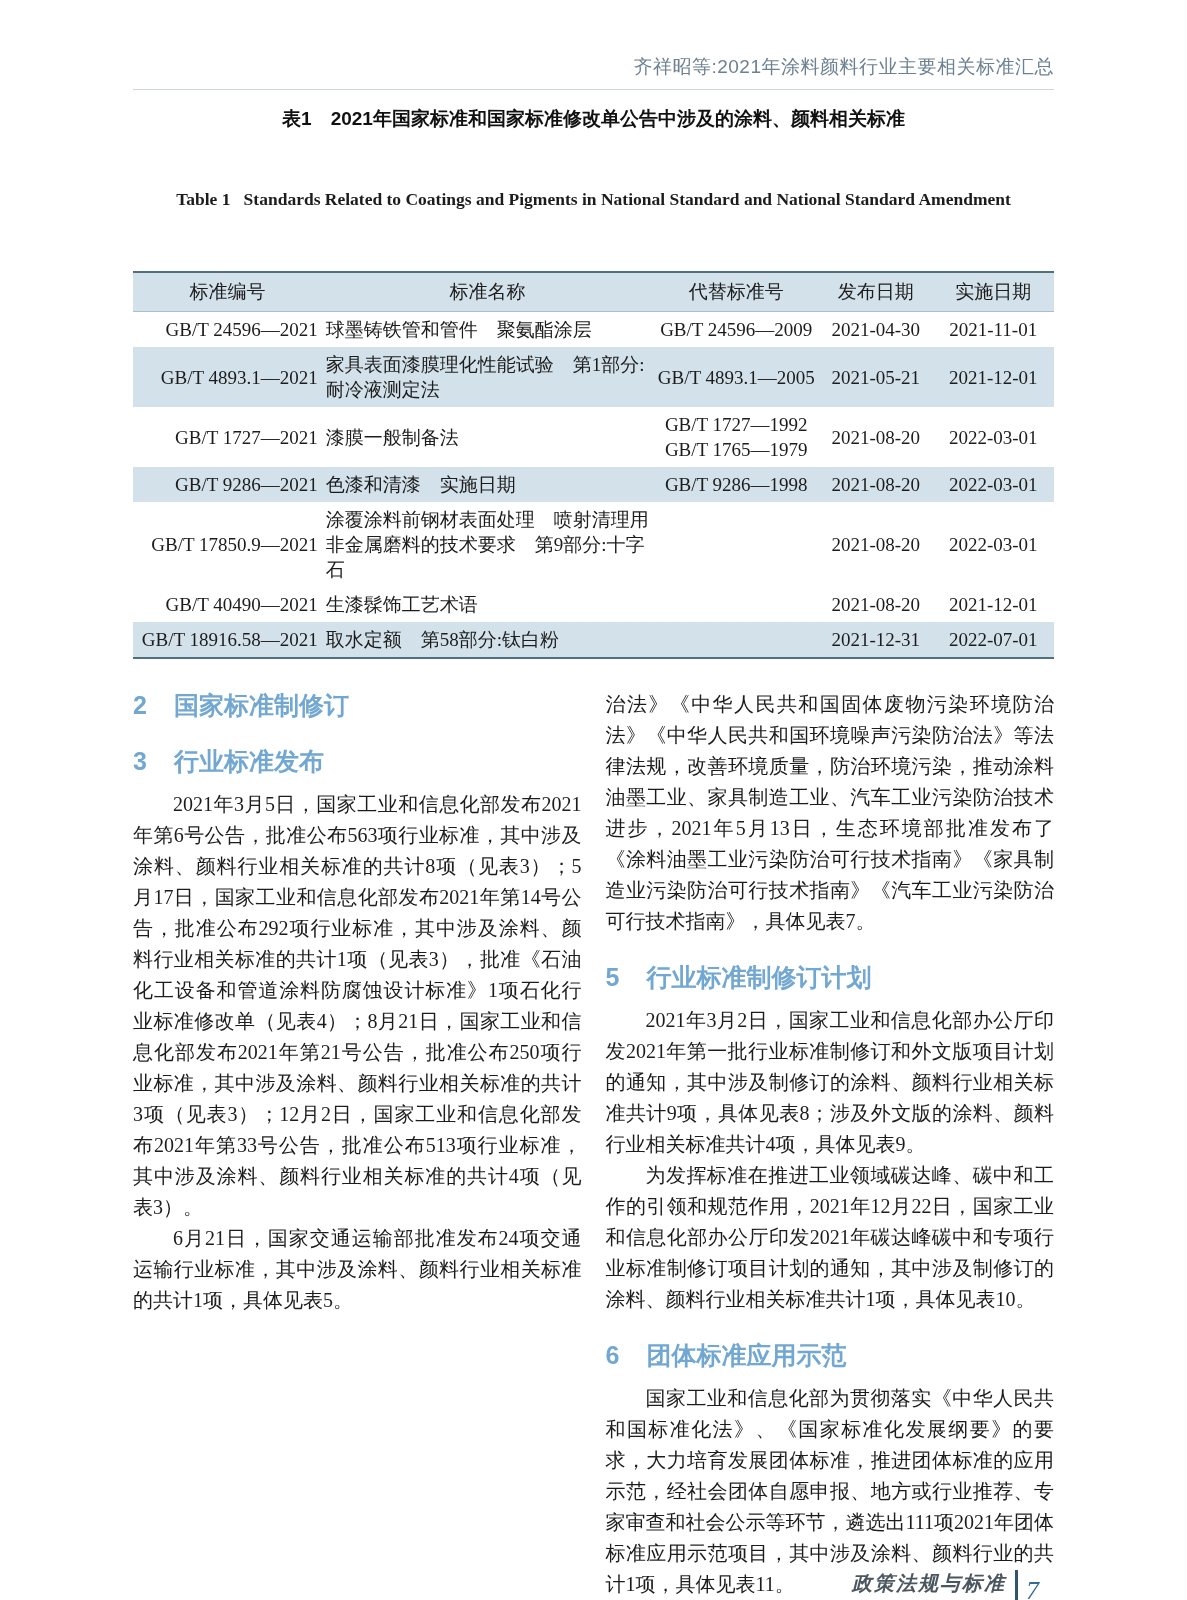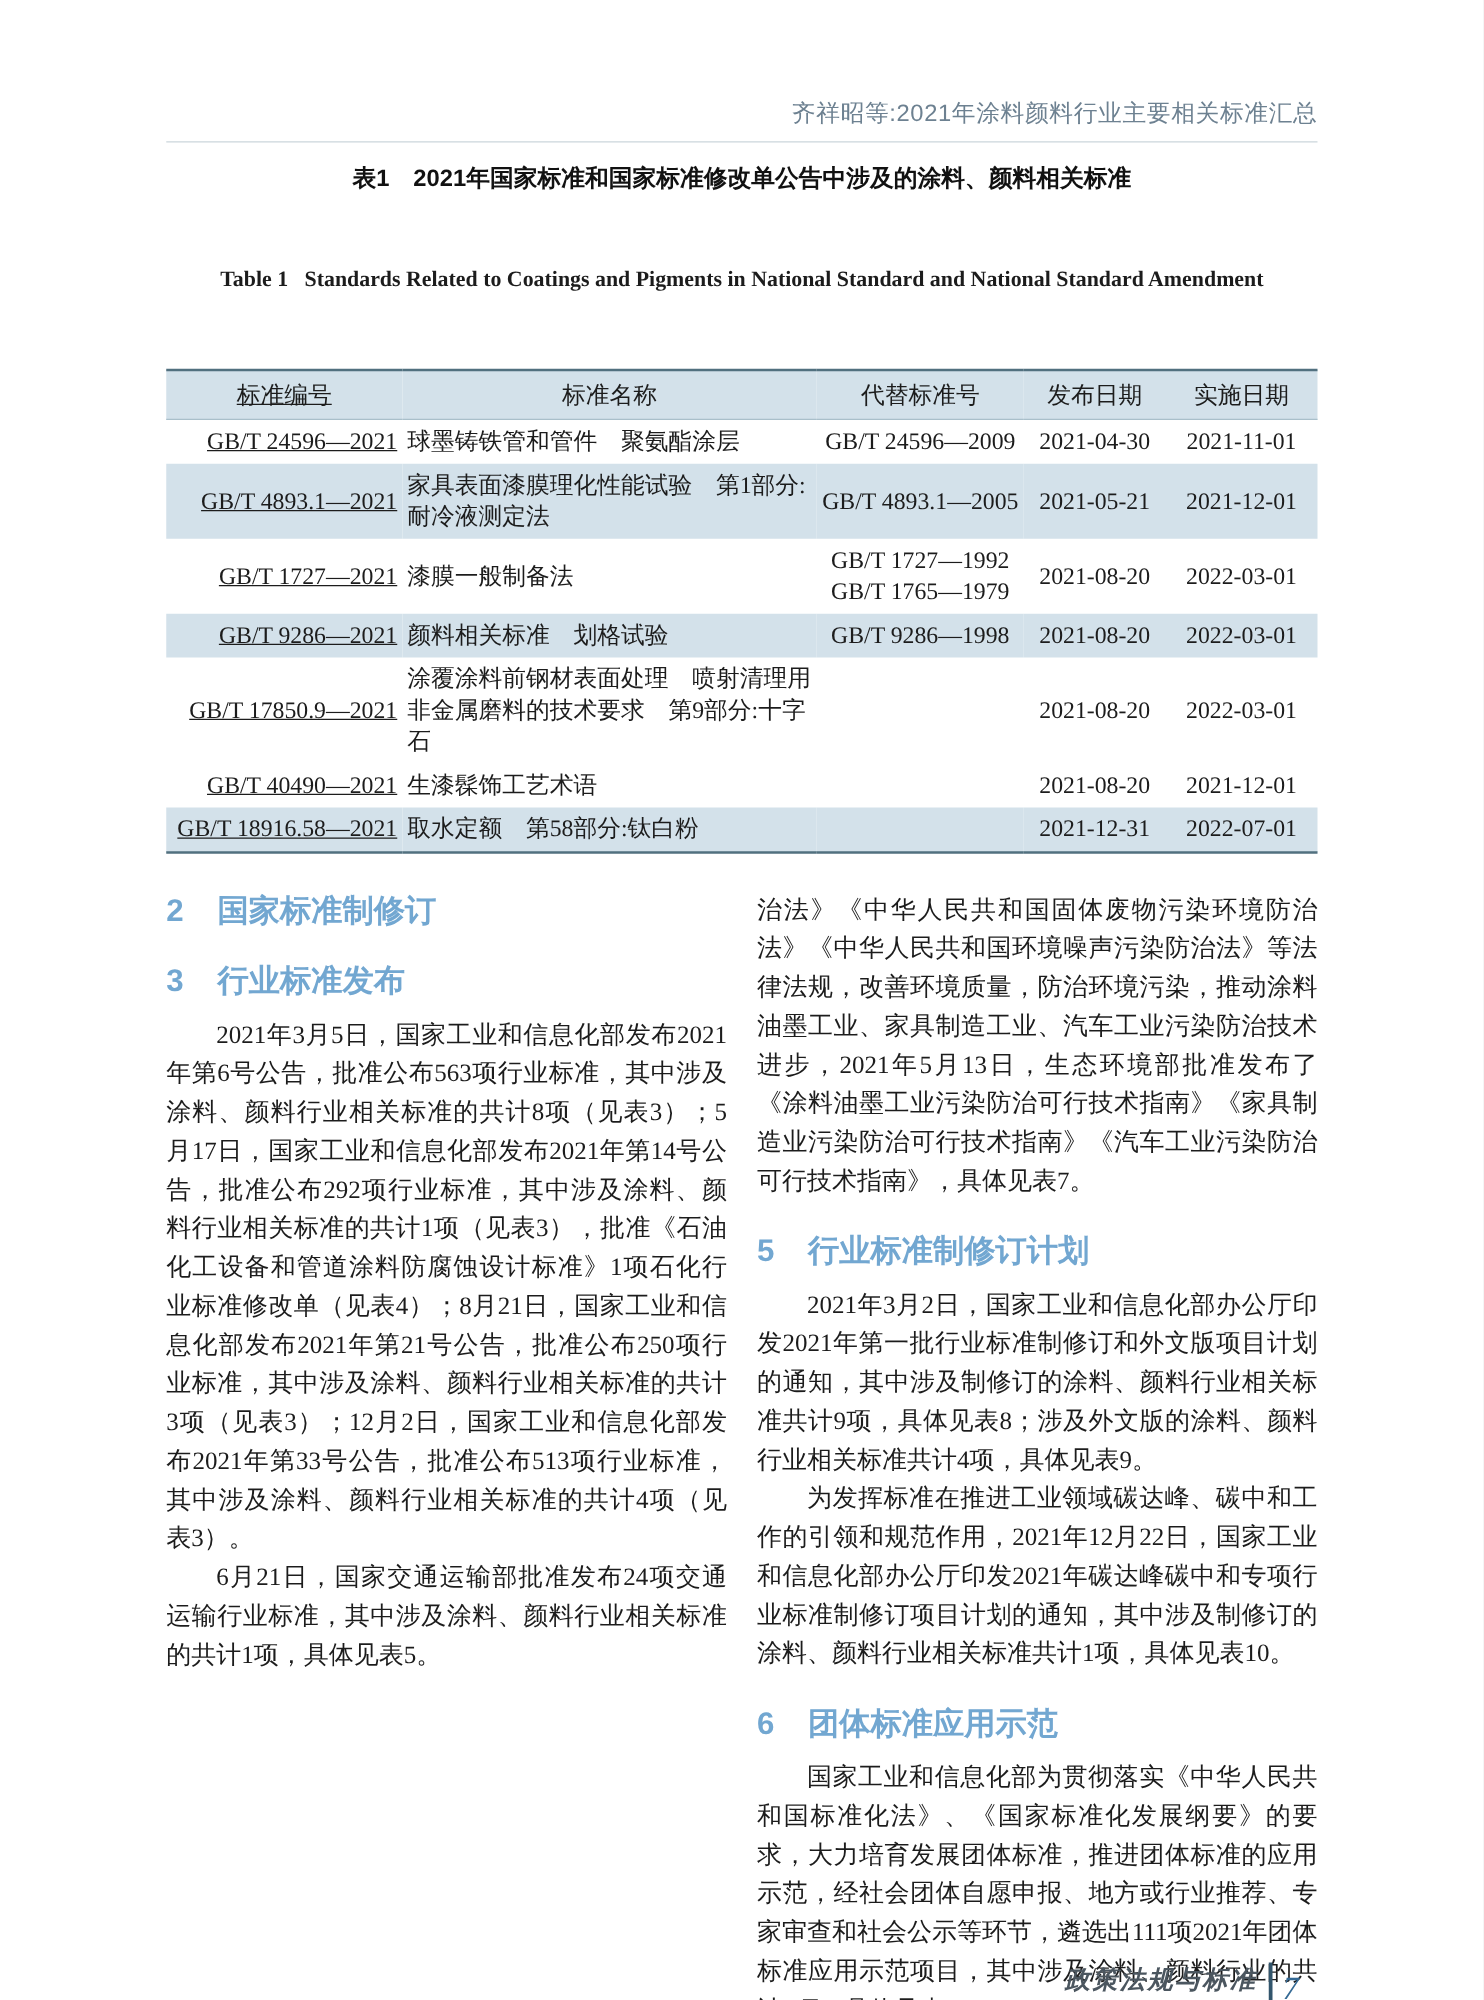--- a/index.html
+++ b/index.html
@@ -9,21 +9,21 @@
     margin:0 auto;
     background:#ffffff;
     font-family:"Liberation Serif", serif;
     color:#1c1c1c;
     overflow:hidden;
   }
   .content { padding:0 133px; }
 
   
   .running-header {
-    padding-top:78px;
+    padding-top:54px;
     text-align:right;
     font-family:"Liberation Sans", sans-serif;
     font-size:19px;
     color:#6d8191;
     letter-spacing:0.5px;
   }
   .header-rule { margin-top:9px; border:none; border-top:1px solid #ccd6dc; height:0; }
 
   
   .intro { margin:26px 0 0 0; font-size:20px; line-height:30px; }
@@ -51,21 +51,21 @@
   }
   table.std th {
     background:#d3e1ea;
     font-weight:normal;
     padding:6px 4px;
     border-bottom:1px solid #a9bfca;
     text-align:center;
   }
   table.std td { padding:5px 4px; line-height:25px; vertical-align:middle; }
   tr.shaded td { background:#d3e1ea; }
-  .c-code { width:20.5%;text-decoration:underline; }
+  .c-code { width:20.5%; }
   .c-name { width:36%; }
   .c-rep  { width:18%;  text-align:center; }
   .c-iss  { width:12.3%; text-align:center; }
   .c-imp  { width:13.2%; text-align:center; }
   td.c-code { padding-left:12px; text-align:right; }
   td.c-name { padding-left:6px;  text-align:left; }
 
   
   .columns { display:flex; gap:24px; margin-top:30px; }
   .col { flex:1; min-width:0; font-size:20px; line-height:31px; text-align:justify; }
@@ -140,21 +140,21 @@
           <td class="c-name">漆膜一般制备法</td>
           <td class="c-rep">
             <div>GB/T 1727—1992</div>
             <div>GB/T 1765—1979</div>
           </td>
           <td class="c-iss">2021-08-20</td>
           <td class="c-imp">2022-03-01</td>
         </tr>
         <tr class="shaded">
           <td class="c-code">GB/T 9286—2021</td>
-          <td class="c-name">颜料相关标准　划格试验</td>
+          <td class="c-name">色漆和清漆　实施日期</td>
           <td class="c-rep">GB/T 9286—1998</td>
           <td class="c-iss">2021-08-20</td>
           <td class="c-imp">2022-03-01</td>
         </tr>
         <tr>
           <td class="c-code">GB/T 17850.9—2021</td>
           <td class="c-name">涂覆涂料前钢材表面处理　喷射清理用非金属磨料的技术要求　第9部分:十字石</td>
           <td class="c-rep"></td>
           <td class="c-iss">2021-08-20</td>
           <td class="c-imp">2022-03-01</td>

